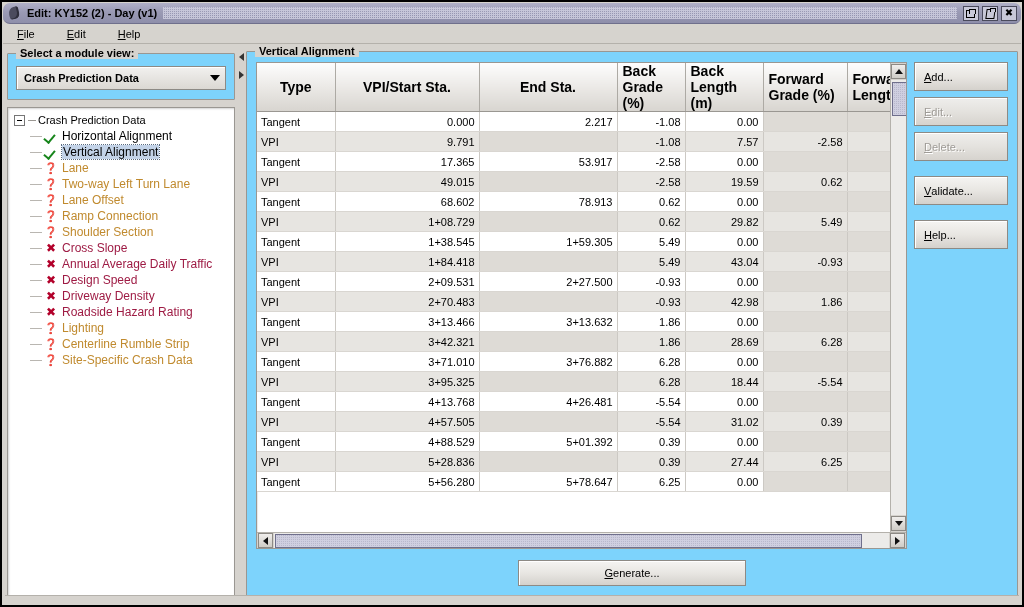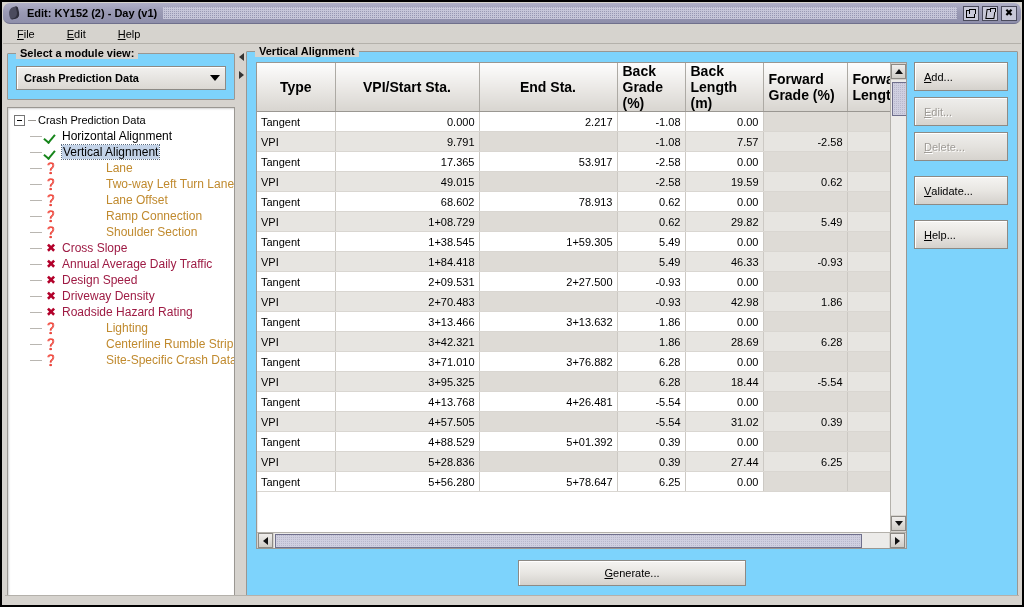--- a/index.html
+++ b/index.html
@@ -117,21 +117,21 @@
   }
   .ico.cross{color:#b2002a;font-weight:bold;font-size:12px;line-height:13px;text-align:center;
     font-family:"DejaVu Sans",sans-serif;}
   .ico.cross:before{content:"\2716";}
   .ico.quest{color:#d08714;font-weight:bold;font-size:12px;line-height:13px;text-align:center;
     font-family:"DejaVu Sans",sans-serif;}
   .ico.quest:before{content:"\2753";font-size:11px;}
   .tree-node .lbl{font-size:12px;white-space:nowrap;}
   .tree-node.sel .lbl{background:#c3d3e8;outline:1px dotted #5a6b80;padding:0 1px;}
   .c-ok{color:#000;}
-  .c-warn{color:#c08a2e;margin-left:44px;}
+  .c-warn{color:#c08a2e;}
   .c-err{color:#9e1b44;}
 
   
   .va-box{
     margin:6px 1px 2px 1px;flex:1 1 auto;display:flex;flex-direction:column;
     padding:10px 9px 8px 9px;min-height:0;
   }
   .desc{
     font-size:11px;line-height:15px;color:#000;margin:0 0 12px 1px;
   }
@@ -473,21 +473,21 @@
                         <td class="num">5.49</td>
                         <td class="num">0.00</td>
                         <td class="num dis"></td>
                         <td class="num dis"></td>
                       </tr>
                       <tr class="alt">
                         <td>VPI</td>
                         <td class="num">1+84.418</td>
                         <td class="num dis"></td>
                         <td class="num">5.49</td>
-                        <td class="num">46.33</td>
+                        <td class="num">43.04</td>
                         <td class="num">-0.93</td>
                         <td class="num">2</td>
                       </tr>
                       <tr>
                         <td>Tangent</td>
                         <td class="num">2+09.531</td>
                         <td class="num">2+27.500</td>
                         <td class="num">-0.93</td>
                         <td class="num">0.00</td>
                         <td class="num dis"></td>

